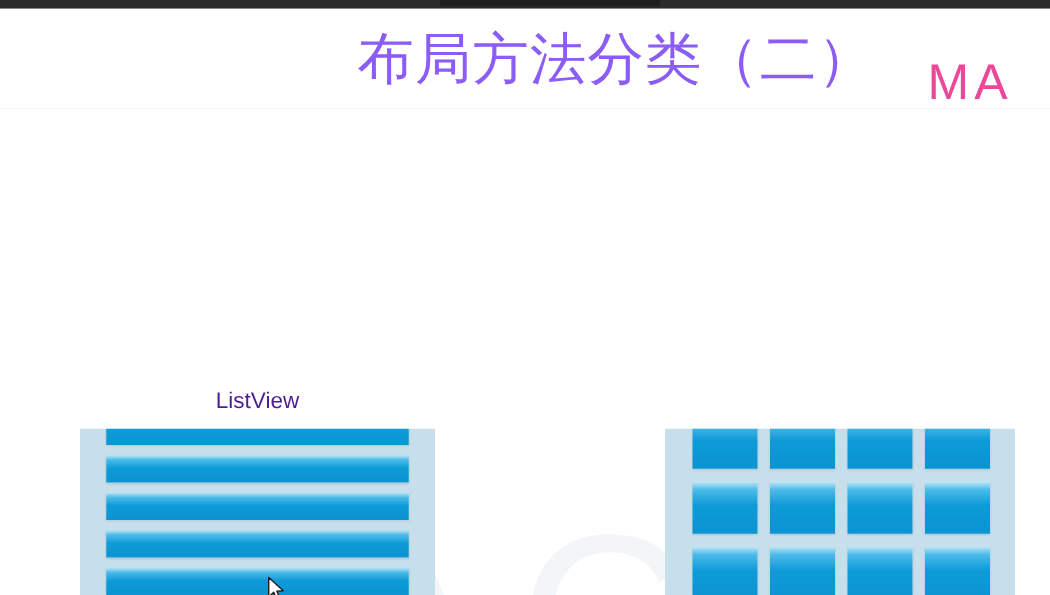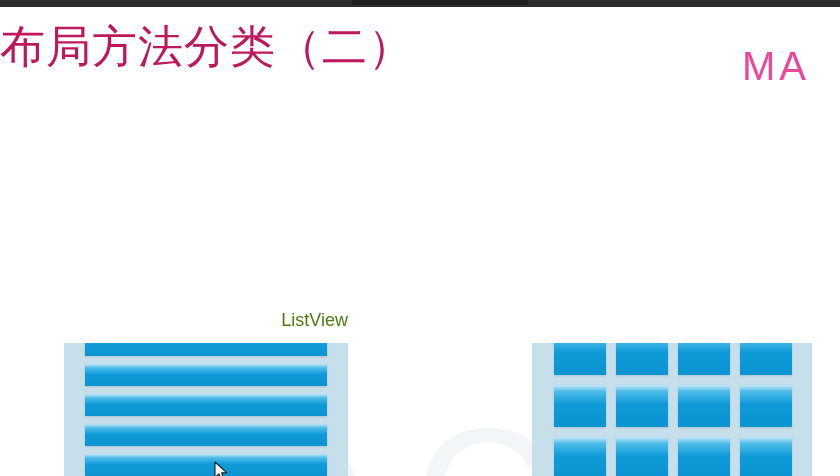--- a/index.html
+++ b/index.html
@@ -34,26 +34,26 @@
   .slide-header {
     position: absolute;
     left: 0; top: 7px;
     width: 840px; height: 78px;
     background: #ffffff;
   }
   .slide-title {
     position: absolute;
     left: 0; top: 14px;
     width: 700px;
-    text-align: left;
+    text-align: right;
     font-family: "DejaVu Sans", "Liberation Sans", sans-serif;
     font-size: 45px;
     line-height: 52px;
     letter-spacing: 1px;
-    color: #be185d;
+    color: #8b5cf6;
     white-space: nowrap;
   }
   .header-logo {
     position: absolute;
     left: 742px; top: 38px;
     font-family: "Liberation Sans", "DejaVu Sans", sans-serif;
     font-size: 40px;
     line-height: 42px;
     letter-spacing: 4px;
     color: #ec4899;
@@ -102,23 +102,23 @@
     letter-spacing: 0;
     vertical-align: super;
   }
 
   
   .figure-caption {
     position: absolute;
     font-family: "Liberation Sans", "DejaVu Sans", sans-serif;
     font-size: 18px;
     line-height: 22px;
-    color: #4d7c0f;
-    white-space: nowrap;
-    text-align: right;
+    color: #4c1d95;
+    white-space: nowrap;
+    text-align: center;
   }
   #listview-caption { left: 64px; top: 222px; width: 284px; }
   #gridview-caption { left: 532px; top: 228px; width: 280px; }
 
   .panel {
     position: absolute;
     background: #c6dfeb;
     overflow: hidden;
   }
   #listview-panel { left: 64px; top: 256px; width: 284px; height: 178px; }

